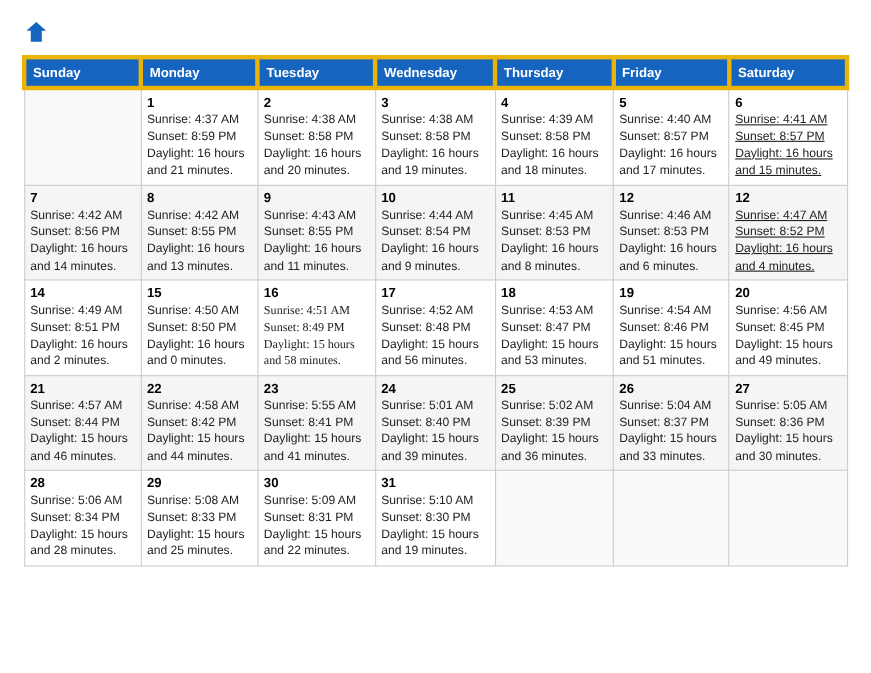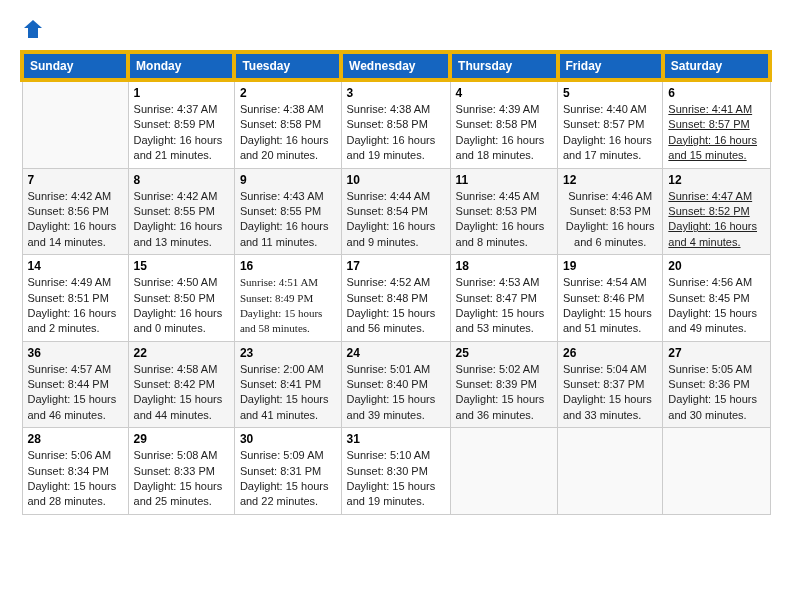--- a/index.html
+++ b/index.html
@@ -208,21 +208,21 @@
           </td>
           <td>
             <span class="day-num">11</span>
             <div class="cell-text" style="white-space: pre-line;">Sunrise: 4:45 AM
 Sunset: 8:53 PM
 Daylight: 16 hours
 and 8 minutes.</div>
           </td>
           <td>
             <span class="day-num">12</span>
-            <div class="cell-text" style="white-space: pre-line; text-align: center;">Sunrise: 4:46 AM
+            <div class="cell-text" style="white-space: pre-line;">Sunrise: 4:46 AM
 Sunset: 8:53 PM
 Daylight: 16 hours
 and 6 minutes.</div>
           </td>
           <td>
             <span class="day-num">12</span>
             <div class="cell-text" style="white-space: pre-line; text-decoration: underline;">Sunrise: 4:47 AM
 Sunset: 8:52 PM
 Daylight: 16 hours
 and 4 minutes.</div>
@@ -274,36 +274,36 @@
           <td>
             <span class="day-num">20</span>
             <div class="cell-text" style="white-space: pre-line;">Sunrise: 4:56 AM
 Sunset: 8:45 PM
 Daylight: 15 hours
 and 49 minutes.</div>
           </td>
         </tr>
         <tr>
           <td>
-            <span class="day-num">36</span>
+            <span class="day-num">21</span>
             <div class="cell-text" style="white-space: pre-line;">Sunrise: 4:57 AM
 Sunset: 8:44 PM
 Daylight: 15 hours
 and 46 minutes.</div>
           </td>
           <td>
             <span class="day-num">22</span>
             <div class="cell-text" style="white-space: pre-line;">Sunrise: 4:58 AM
 Sunset: 8:42 PM
 Daylight: 15 hours
 and 44 minutes.</div>
           </td>
           <td>
             <span class="day-num">23</span>
-            <div class="cell-text" style="white-space: pre-line;">Sunrise: 2:00 AM
+            <div class="cell-text" style="white-space: pre-line;">Sunrise: 5:55 AM
 Sunset: 8:41 PM
 Daylight: 15 hours
 and 41 minutes.</div>
           </td>
           <td>
             <span class="day-num">24</span>
             <div class="cell-text" style="white-space: pre-line;">Sunrise: 5:01 AM
 Sunset: 8:40 PM
 Daylight: 15 hours
 and 39 minutes.</div>

